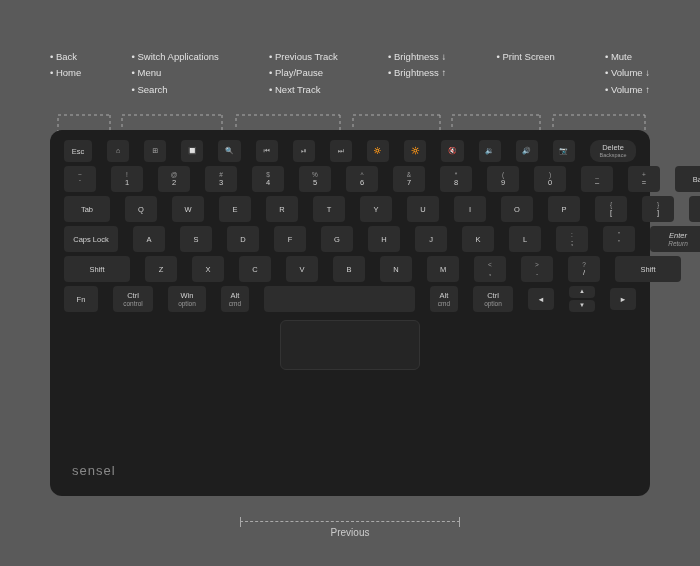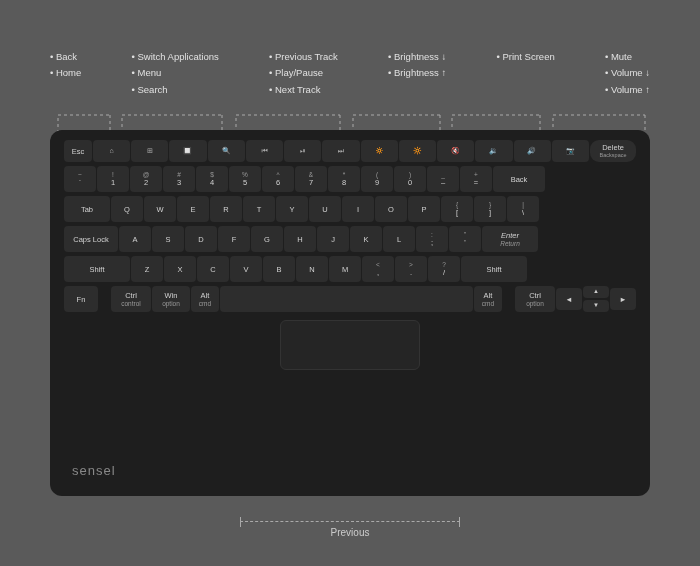--- a/index.html
+++ b/index.html
@@ -81,21 +81,21 @@
       left: 22px;
       color: #888;
       font-size: 13px;
       font-weight: 300;
       letter-spacing: 1px;
     }
 
     
     .key-row {
       display: flex;
-      gap: 1px;
+      gap: 15px;
       align-items: center;
     }
 
     
     .key {
       background-color: #2d2d2d;
       border-radius: 4px;
       color: #cccccc;
       font-size: 7px;
       display: flex;
@@ -132,21 +132,21 @@
     
     .key-fn-esc { width: 28px; }
     .key-delete { width: 46px; font-size: 7px; border-radius: 9px; }
     .key-backspace { width: 52px; }
     .key-tab { width: 46px; }
     .key-caps { width: 54px; }
     .key-enter { width: 56px; font-style: italic; }
     .key-shift-l { width: 66px; }
     .key-shift-r { width: 66px; }
     .key-fn-key { width: 34px; }
-    .key-ctrl { width: 40px; font-size: 6.5px; margin-left: 12px; }
+    .key-ctrl { width: 40px; font-size: 6.5px; }
     .key-win { width: 38px; font-size: 6.5px; }
     .key-alt { width: 28px; font-size: 6.5px; text-align: right; }
     .key-space { flex: 1; }
     .key-arrow { width: 26px; min-height: 22px; }
     .key-standard { width: 32px; }
 
     
     .number-row .key { width: 32px; }
     .number-row .key-backspace { width: 52px; }
 

